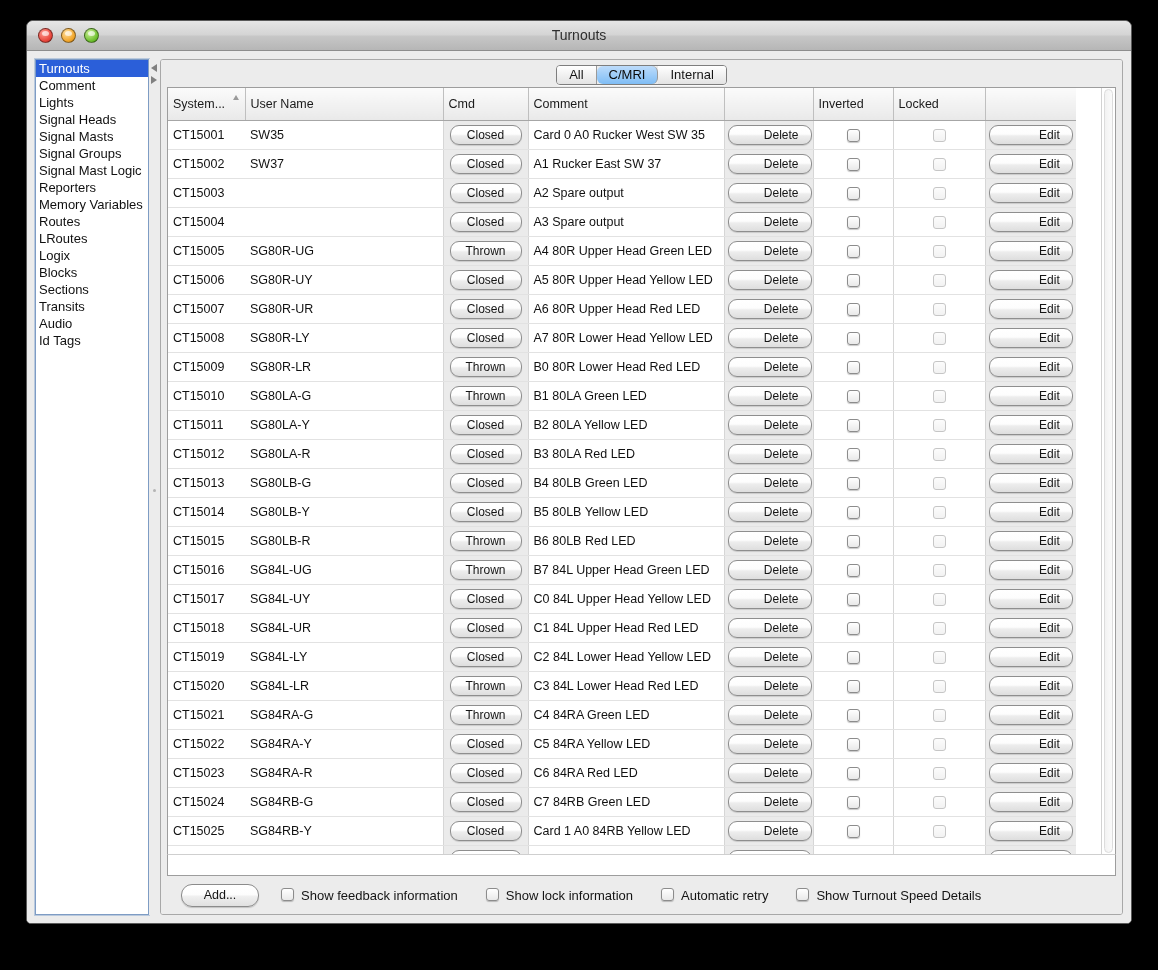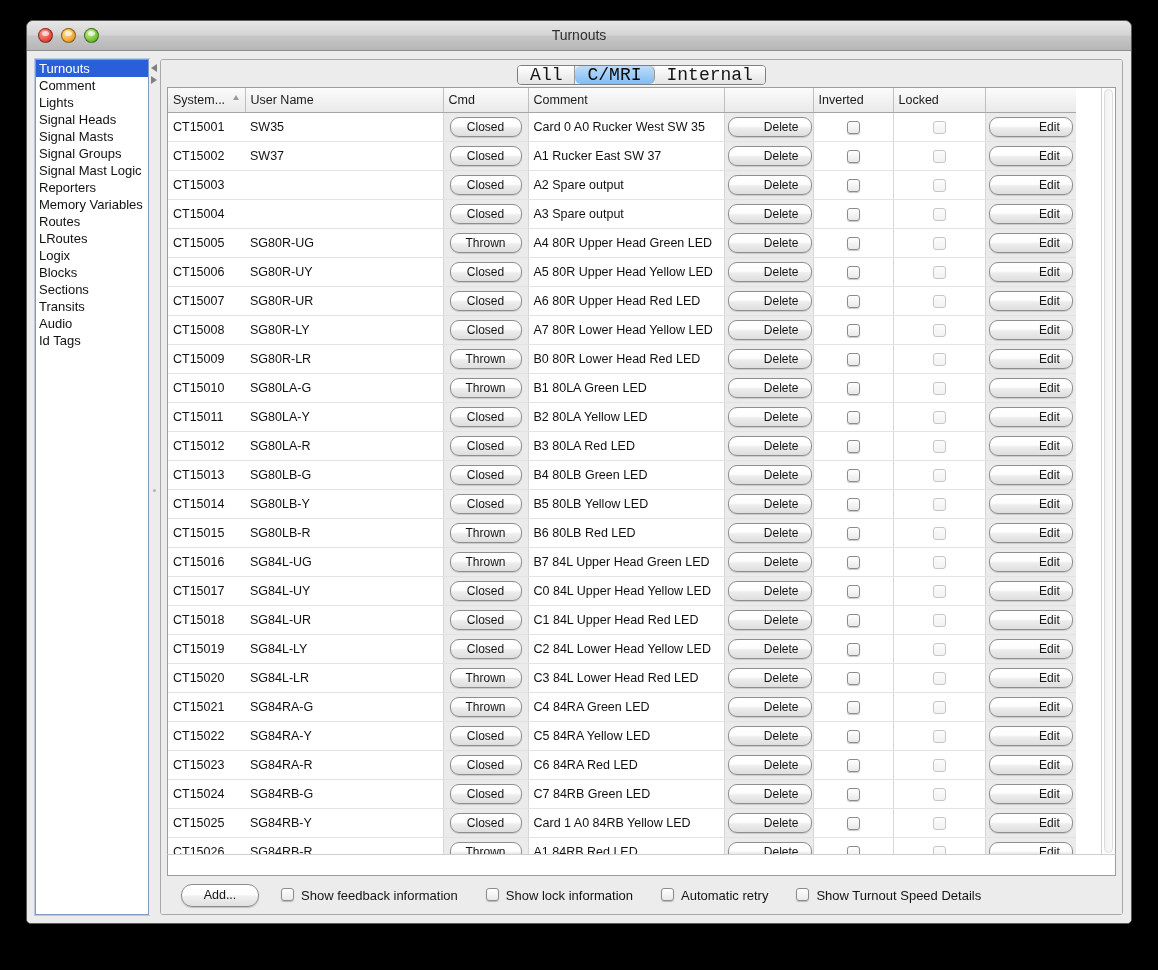--- a/index.html
+++ b/index.html
@@ -149,26 +149,26 @@
   .segmented {
     display: flex;
     height: 20px;
     border: 1px solid #7e7e7e;
     border-radius: 4px;
     overflow: hidden;
     box-shadow: 0 1px 0 rgba(255,255,255,0.7);
   }
   .seg {
     padding: 0 12px;
-    font-size: 18px;
+    font-size: 13px;
     line-height: 18px;
     color: #151515;
     background: linear-gradient(to bottom, #ffffff, #e3e3e3);
     border-right: 1px solid #9a9a9a;
-    font-family: Liberation Mono, monospace;
+    font-family: Liberation Sans, sans-serif;
     white-space: nowrap;
   }
   .seg:last-child { border-right: none; }
   .seg.active {
     background: linear-gradient(to bottom, #bddcfb, #7fbdf5);
     color: #0a0a0a;
     border-radius: 6px;
   }
 
   
@@ -183,21 +183,21 @@
     display: flex;
     flex-direction: column;
   }
   .tbl {
     border-collapse: collapse;
     table-layout: fixed;
     width: 908px;
     font-family: "Liberation Sans", sans-serif;
   }
   .tbl th {
-    height: 24px;
+    height: 32px;
     background: linear-gradient(to bottom, #fbfbfb, #e9e9e9);
     border-right: 1px solid #bfbfbf;
     border-bottom: 1px solid #a6a6a6;
     font-weight: normal;
     font-size: 12.5px;
     color: #1a1a1a;
     text-align: left;
     padding: 0 5px;
     white-space: nowrap;
     position: relative;

